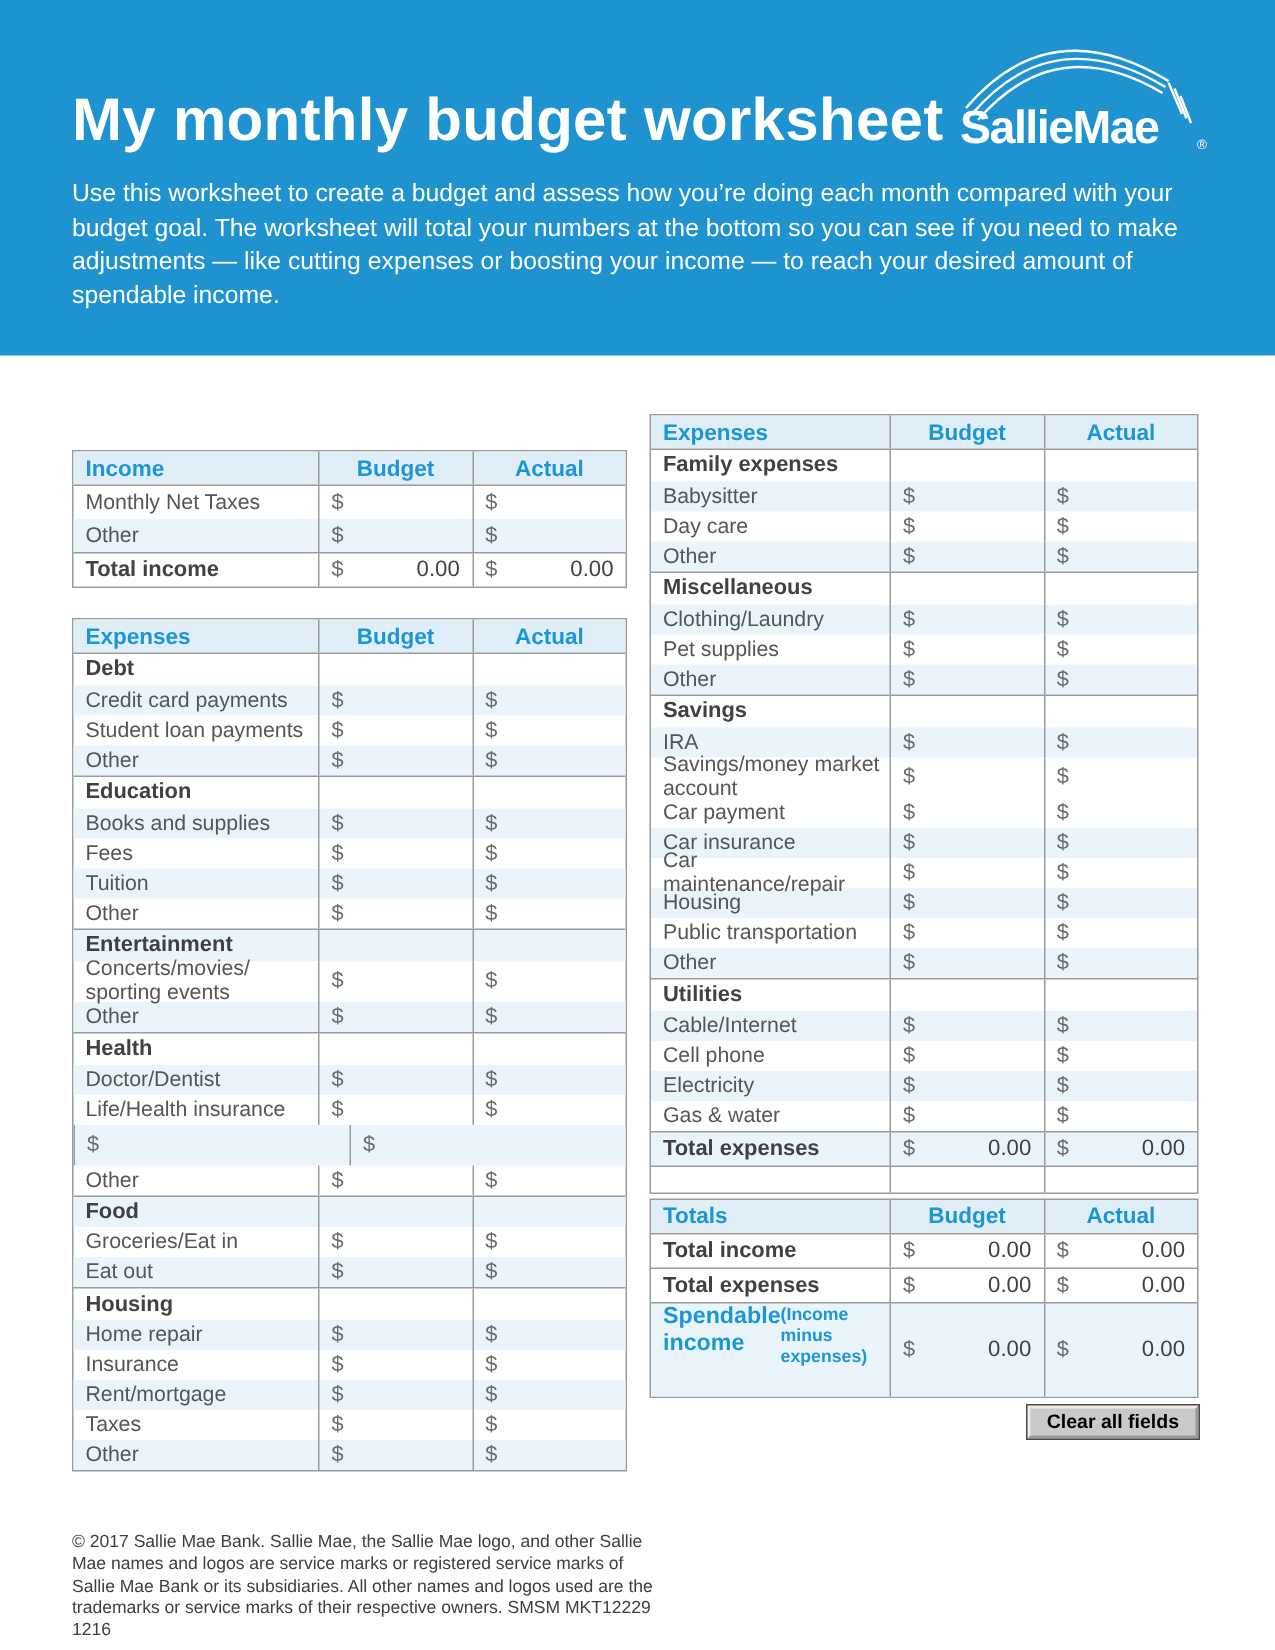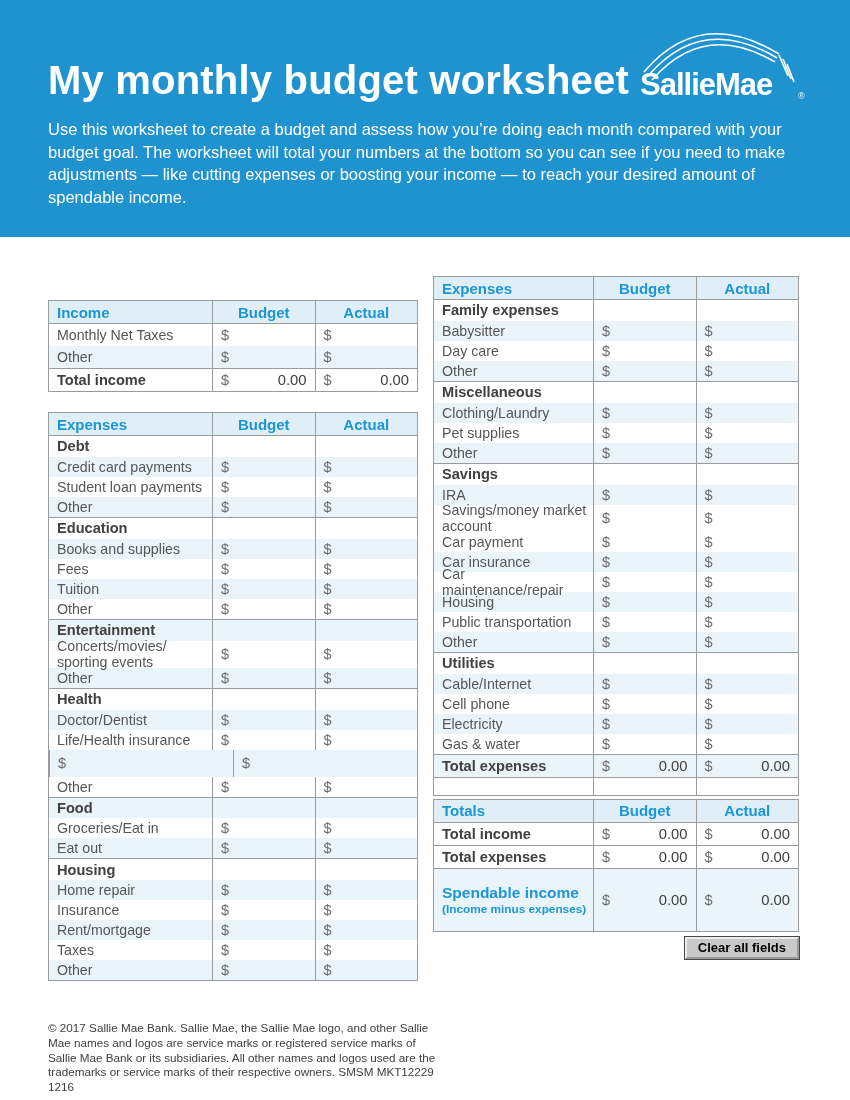--- a/index.html
+++ b/index.html
@@ -41,21 +41,21 @@
   .empty{height:17px;border-top:1px solid var(--bd);}
   .amt{padding:0 8px;gap:3px;}
   .dollar{color:var(--dollar);font-size:14.5px;}
   .amt-input{flex:1;min-width:0;border:none;outline:none;background:transparent;font:inherit;color:var(--dark);height:17px;padding:0;}
   .amt-val{margin-left:auto;color:var(--dark);font-size:14.8px;}
   #income-table{margin-bottom:20px;margin-top:24px;}
   #totals-table{margin-top:3px;}
   #totals-table .row + .row{border-top:1px solid var(--bd);}
   .trow{height:22px;}
   .spend{height:62px;background:var(--alt);}
-  .spend-wrap{flex-direction:column;justify-content:center;align-items:flex-start;}
+  .spend-wrap{justify-content:center;align-items:flex-start;}
   .spend-label{color:var(--blue);font-weight:bold;font-size:15.5px;line-height:18px;}
   .spend-sub{color:var(--blue);font-weight:bold;font-size:11.8px;line-height:14px;}
   
   .btn-row{display:flex;justify-content:flex-end;margin-top:5px;}
   .clear-btn{font-family:"Liberation Sans",sans-serif;font-weight:bold;font-size:13px;color:#000;
     background:#c9c9c9;border:2px outset #ededed;outline:1px solid #4a4a4a;padding:1px 11px 2px;cursor:pointer;}
   
   .footer{position:absolute;left:48px;top:1021px;width:394px;font-size:11.7px;line-height:14.8px;color:#3e3e40;}
 </style>
 </head>

